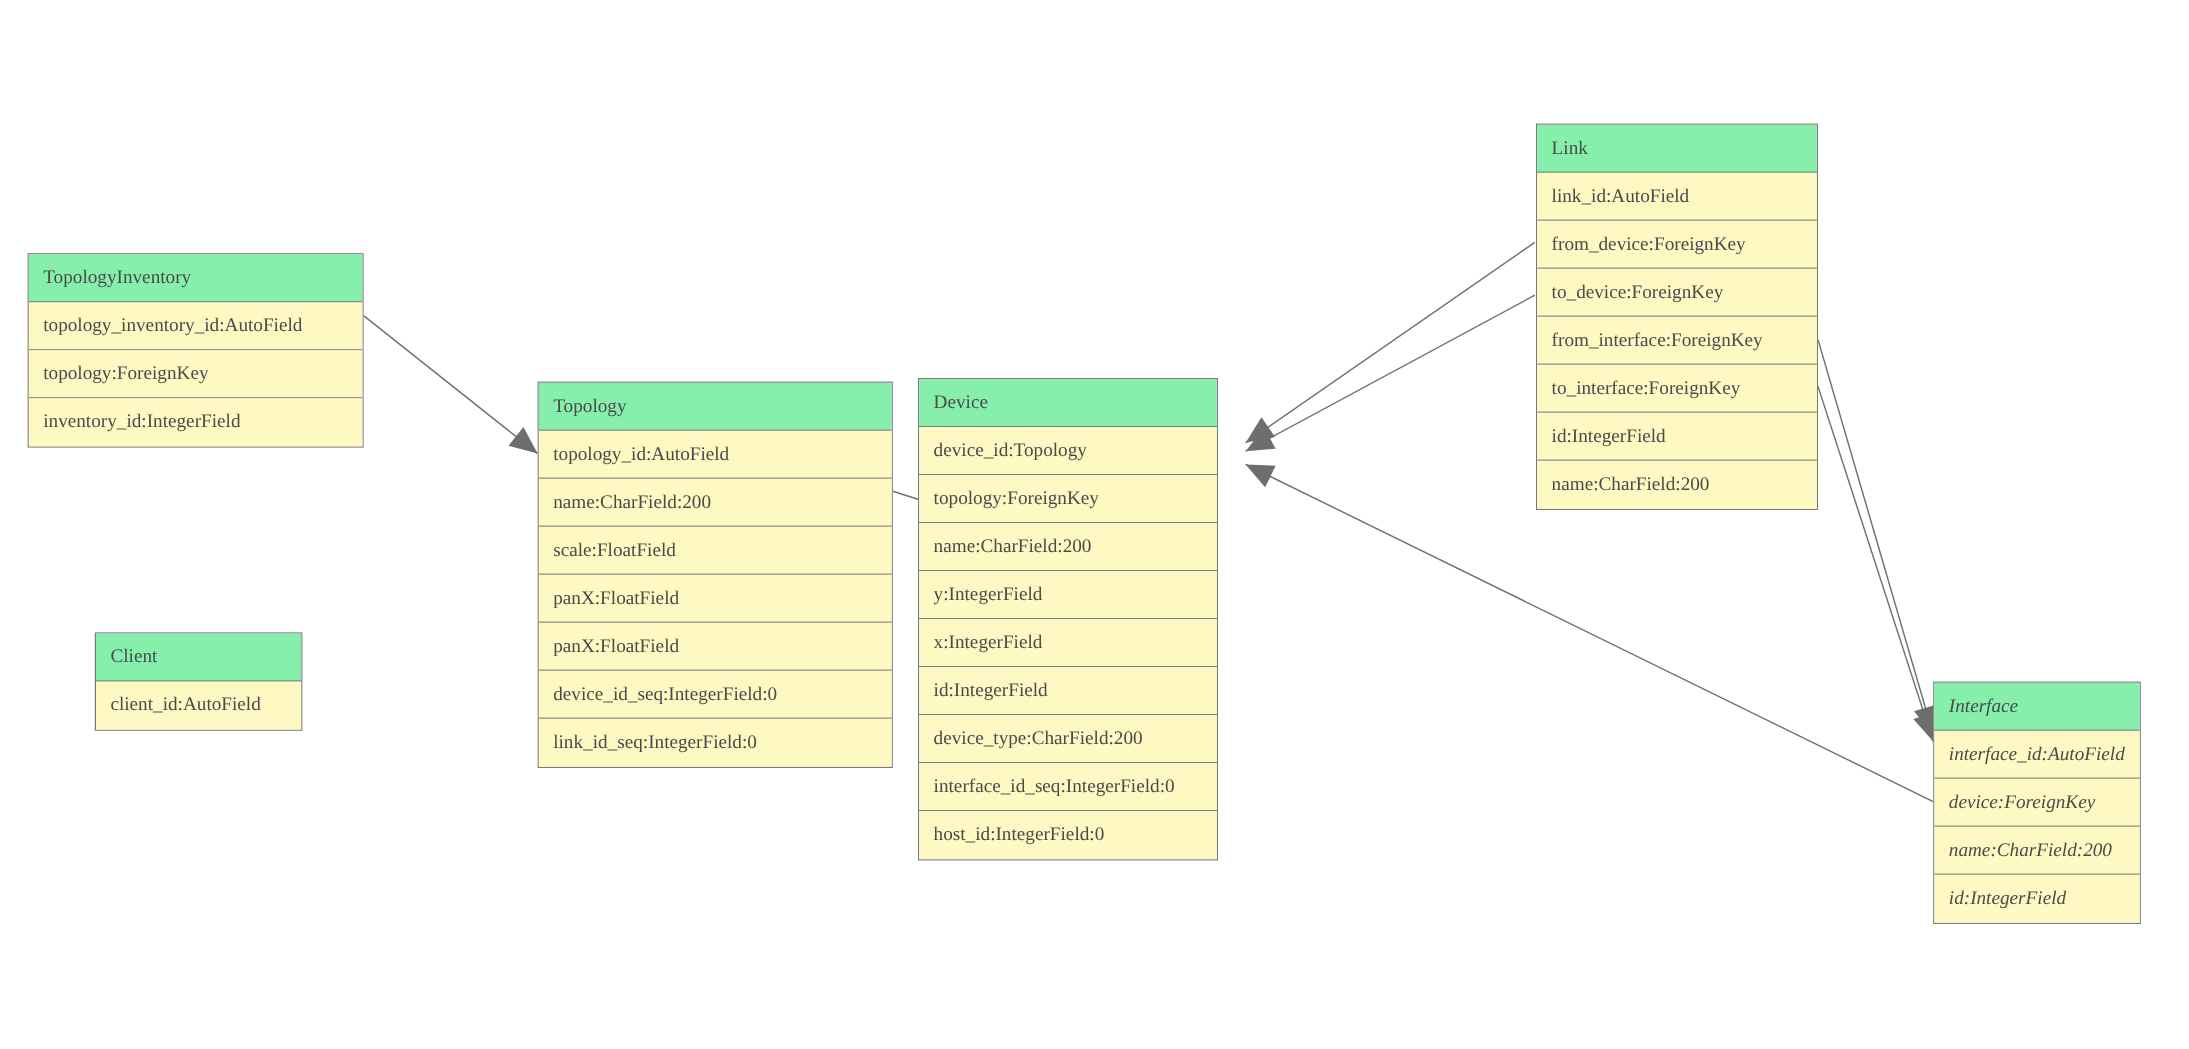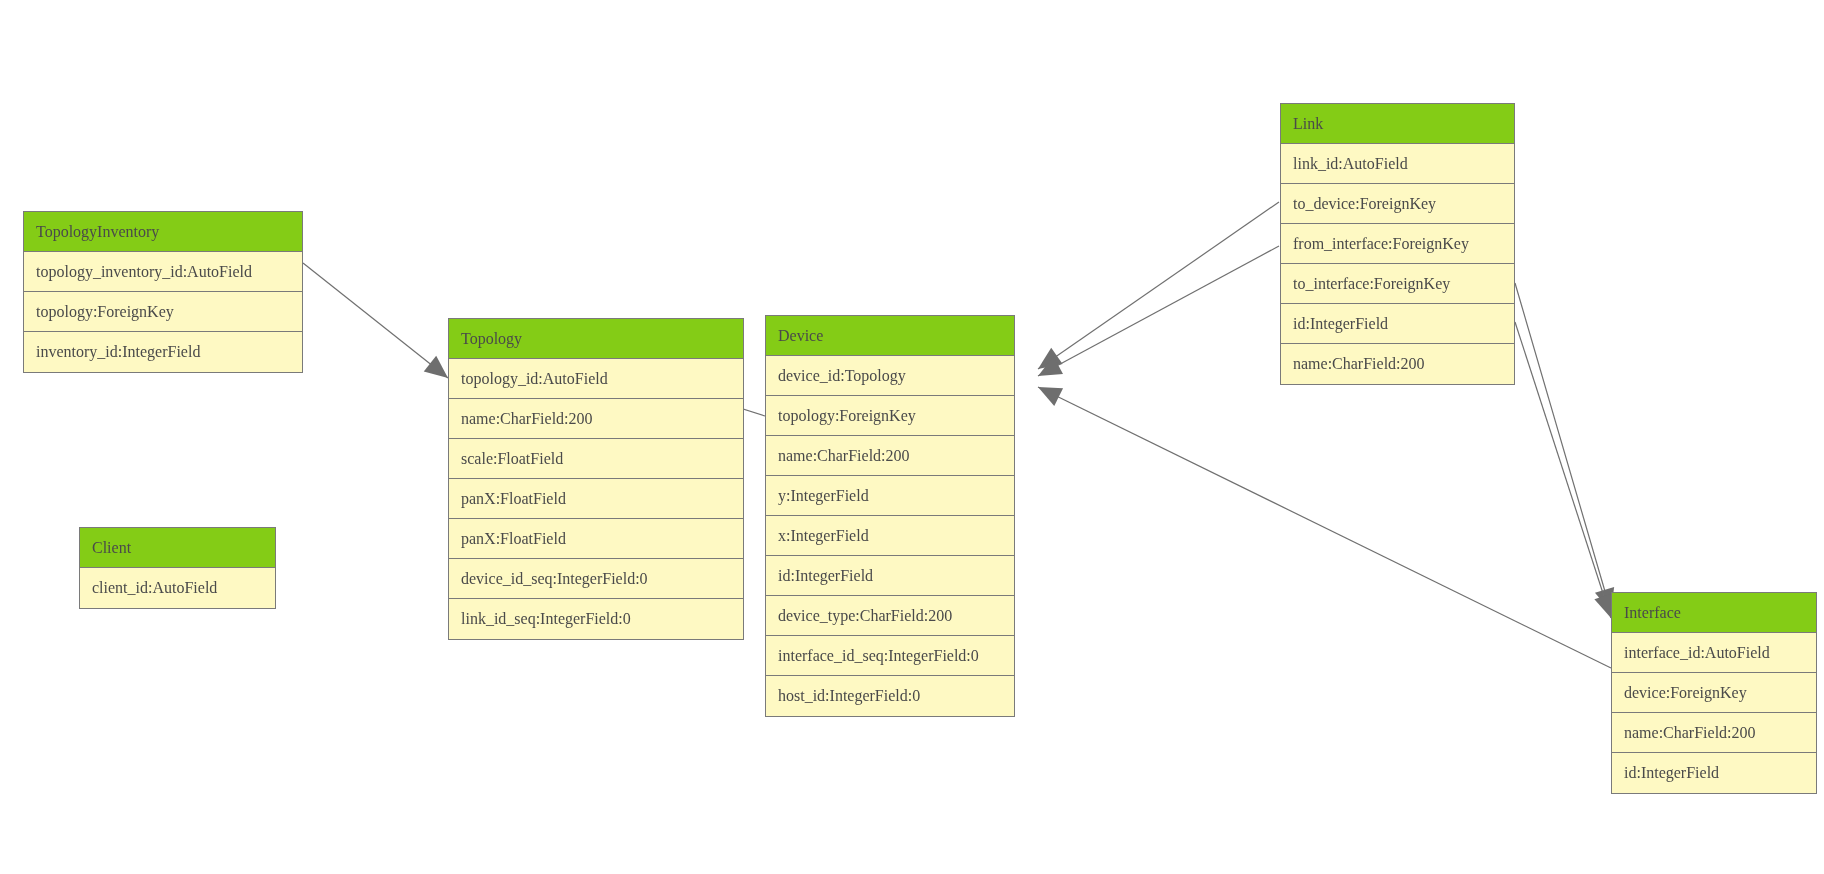--- a/index.html
+++ b/index.html
@@ -30,21 +30,21 @@
     box-sizing: border-box;
     color: #4a4a4a;
     font-size: 16px;
   }
   .entity-header {
     height: 40px;
     box-sizing: border-box;
     display: flex;
     align-items: center;
     padding: 0 12px;
-    background: #84cc16;
+    background: #86efac;
     border-bottom: 1px solid #7a7a7a;
     white-space: nowrap;
     overflow: hidden;
   }
   .entity-row {
     height: 40px;
     box-sizing: border-box;
     display: flex;
     align-items: center;
     padding: 0 12px;
@@ -52,24 +52,24 @@
     border-bottom: 1px solid #7a7a7a;
     white-space: nowrap;
     overflow: hidden;
   }
   .entity-row:last-child {
     border-bottom: none;
   }
   
   .e-topologyinventory { left: 23px;   top: 163px; width: 280px; margin-top: 48px; }
   .e-topology          { left: 448px;  top: 318px; width: 296px; }
-  .e-client            { left: 79px;   top: 527px; width: 197px; }
+  .e-client            { left: 79px;   top: 527px; width: 173px; }
   .e-device            { left: 765px;  top: 315px; width: 250px; }
   .e-link              { left: 1280px; top: 103px; width: 235px; }
-  .e-interface         { left: 1611px; top: 592px; width: 206px; }
+  .e-interface         { left: 1611px; top: 568px; width: 173px; font-style: italic; }
 </style>
 </head>
 <body>
 
 <svg id="edges-svg">
     <line x1="303" y1="263" x2="448" y2="378" stroke="#707070" stroke-width="1.2"></line>
     <polygon points="0,0 -23,-10 -23,10" transform="translate(448,378) rotate(38.418055344821994)" fill="#6e6e6e"></polygon>
     <line x1="765" y1="416" x2="702" y2="396" stroke="#707070" stroke-width="1.2"></line>
     <polygon points="0,0 -23,-10 -23,10" transform="translate(702,396) rotate(128)" fill="#6e6e6e"></polygon>
     <line x1="1279" y1="202" x2="1038" y2="369" stroke="#707070" stroke-width="1.2"></line>
@@ -116,20 +116,21 @@
   <div class="entity-row">x:IntegerField</div>
   <div class="entity-row">id:IntegerField</div>
   <div class="entity-row">device_type:CharField:200</div>
   <div class="entity-row">interface_id_seq:IntegerField:0</div>
   <div class="entity-row">host_id:IntegerField:0</div>
 </div>
 
 <div class="entity e-link">
   <div class="entity-header">Link</div>
   <div class="entity-row">link_id:AutoField</div>
+  <div class="entity-row">from_device:ForeignKey</div>
   <div class="entity-row">to_device:ForeignKey</div>
   <div class="entity-row">from_interface:ForeignKey</div>
   <div class="entity-row">to_interface:ForeignKey</div>
   <div class="entity-row">id:IntegerField</div>
   <div class="entity-row">name:CharField:200</div>
 </div>
 
 <div class="entity e-interface">
   <div class="entity-header">Interface</div>
   <div class="entity-row">interface_id:AutoField</div>

